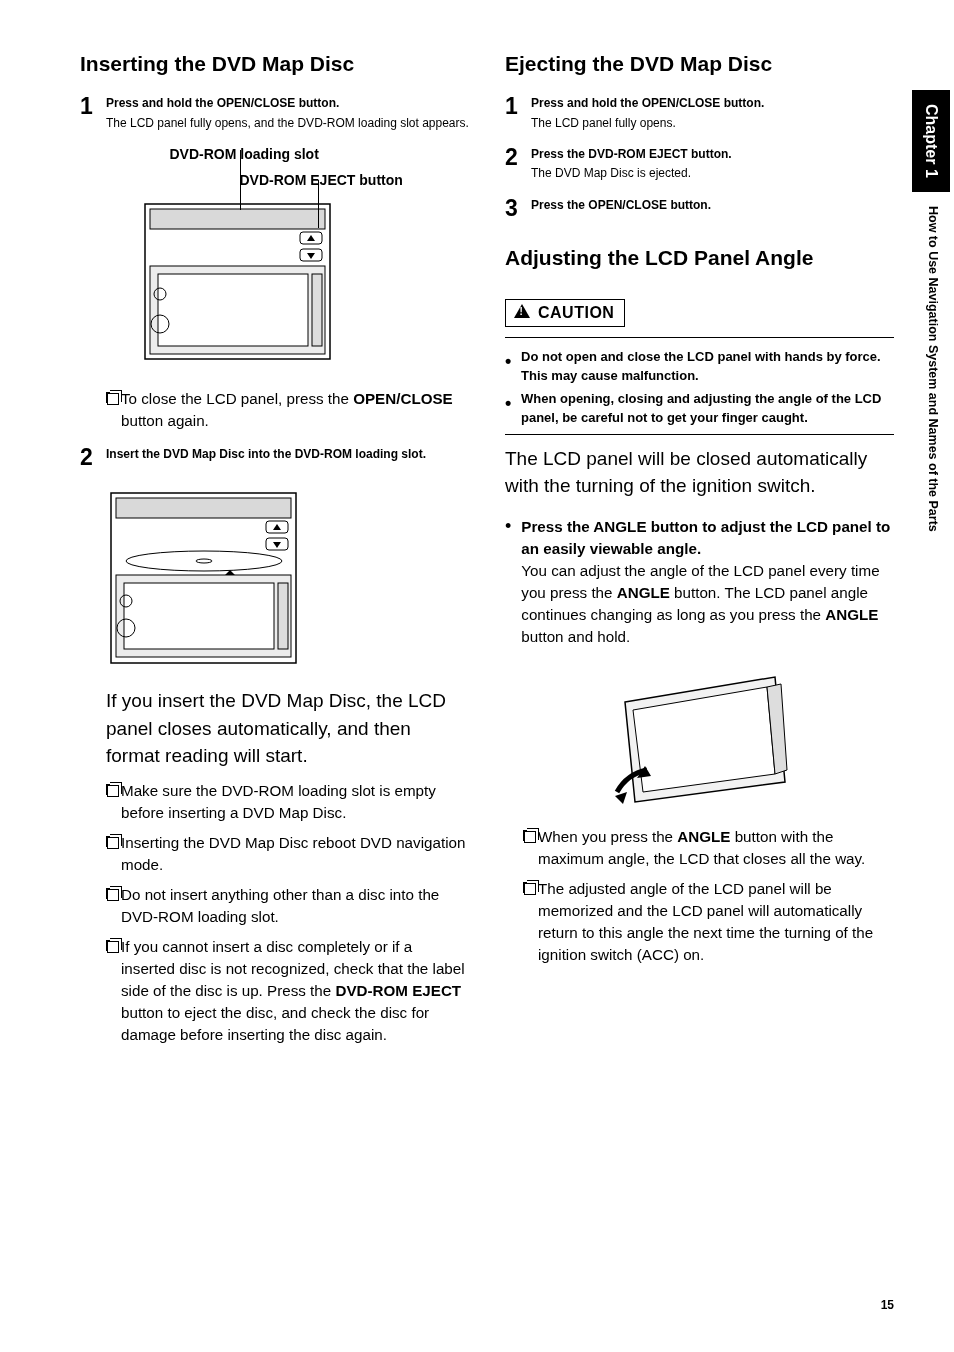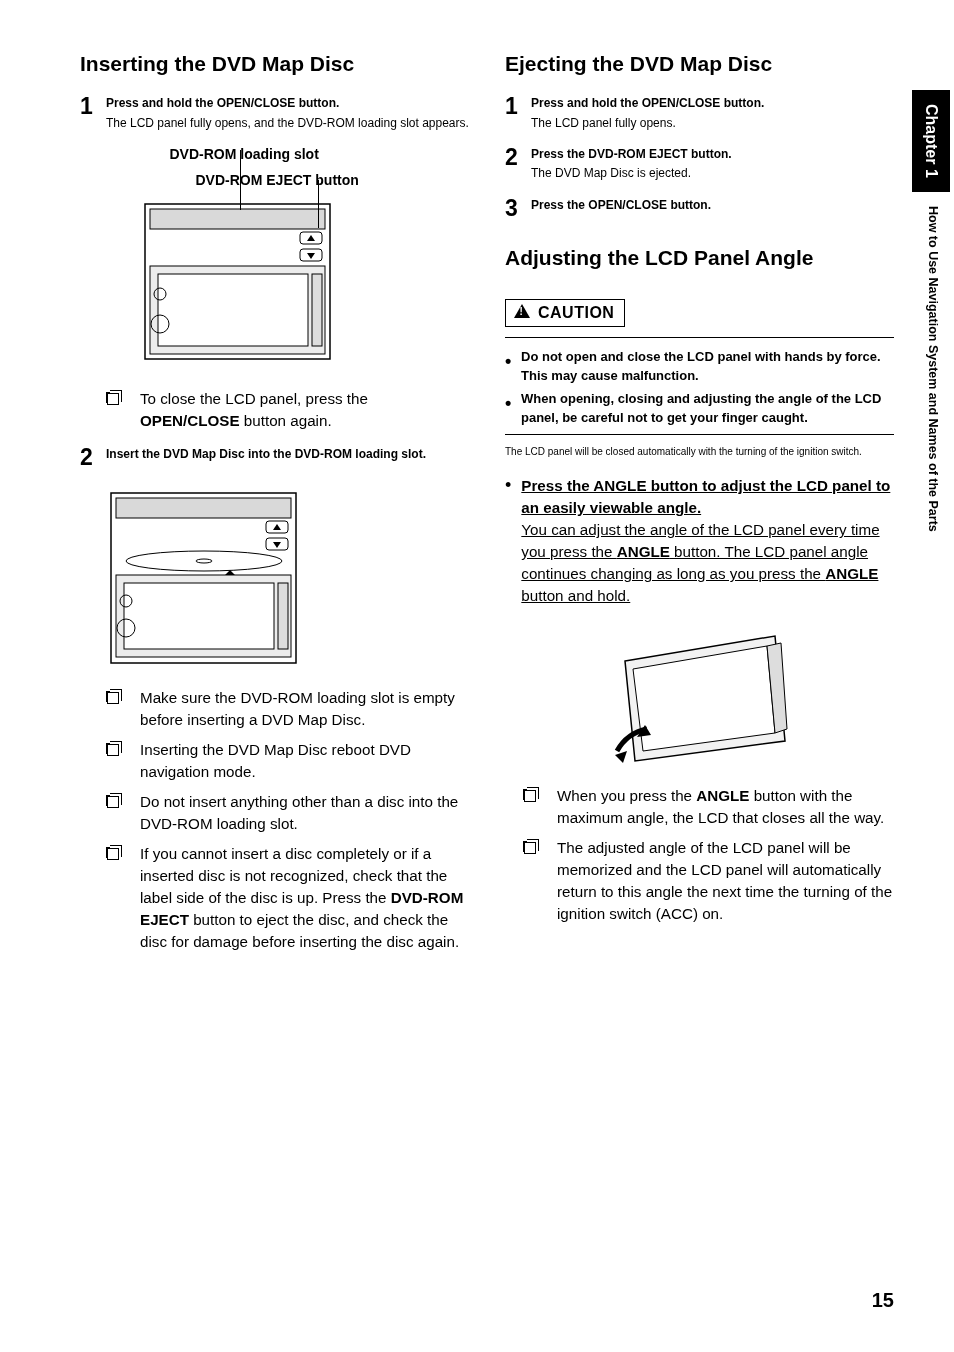--- a/index.html
+++ b/index.html
@@ -11,40 +11,40 @@
   .step { display: flex; gap: 10px; margin-bottom: 14px; }
   .step-num { font-size: 23px; font-weight: bold; line-height: 1; min-width: 16px; }
   .step-body { flex: 1; font-size: 12px; line-height: 1.45; }
   .step-body .lead { font-weight: bold; }
   .step-body p { margin-top: 2px; }
   .label-callout { font-size: 14px; font-weight: bold; text-align: left; }
   .illus { margin: 6px 0 14px 0; }
   .illus-wrap { position: relative; width: 260px; margin: 0 auto; }
   .svg-device { display:block; }
   .note-list { list-style: none; padding-left: 0; margin-top: 8px; }
-  .note-list li { display: flex; gap: 23px; margin-bottom: 8px; font-size: 15.2px; line-height: 1.45; justify-content: space-between; }
+  .note-list li { display: flex; gap: 4px; margin-bottom: 8px; font-size: 15.2px; line-height: 1.45; justify-content: space-between; }
   .note-list li .sq { display:inline-block; width:11px; height:11px; border:1.5px solid #000; margin-top:4px; flex-shrink:0; position:relative; }
   .note-list li .sq::after{ content:""; position:absolute; left:3px; top:-3px; width:11px; height:11px; border-right:1.5px solid #000; border-top:1.5px solid #000; background:#fff;}
   .note-list li .sq::before{ content:""; position:absolute; left:0; top:0; width:10px; height:10px; background:#fff; border:1.5px solid #000; z-index:1;}
   .bullet-list { list-style: none; padding-left: 0; margin-top: 4px; }
   .bullet-list li { position: relative; padding-left: 16px; font-size: 13px; line-height: 1.45; font-weight: bold; margin-bottom:4px;}
   .bullet-list li::before { content: "•"; position: absolute; left: 0; top: 0; font-size: 18px; }
   .caution-box { display:inline-flex; align-items:flex-start; gap:8px; border:1.6px solid #000; padding:4px 10px 4px 8px; margin:10px 0 4px 0;}
   .caution-box .tri { width:0;height:0;border-left:8px solid transparent;border-right:8px solid transparent;border-bottom:14px solid #000; position:relative;}
   .caution-box .tri::after{content:"!";position:absolute;left:-2.5px;top:2px;color:#fff;font-size:10px;font-weight:bold;}
   .caution-label{font-weight:bold;font-size:16px;letter-spacing:0.5px;}
   .hr { border:none; border-top:1.5px solid #000; margin:6px 0 10px 0;}
-  .para { font-size:10px; line-height:1.45; margin:10px 0;}
+  .para { font-size:19px; line-height:1.45; margin:10px 0;}
   .angle-item { display:flex; gap:10px; margin-top:16px;}
   .angle-item .dot { font-size:18px; line-height:1.2;}
-  .angle-item .body{ flex:1; font-size:15.2px; line-height:1.45;text-decoration:underline;}
+  .angle-item .body{ flex:1; font-size:15.2px; line-height:1.45;}
   .sidetab { position:absolute; right:0; top:90px; width:42px; }
   .tab-black { background:#000; color:#fff; writing-mode: vertical-rl; font-weight:bold; font-size:16px; padding:14px 10px 14px 10px; text-align:center;}
   .tab-text { writing-mode: vertical-rl; font-weight:bold; font-size:12.5px; padding:14px 0 0 14px; }
-  .page-num { position:absolute; right:60px; bottom:40px; font-weight:bold; font-size:20px;}
+  .page-num { position:absolute; right:60px; bottom:40px; font-weight:bold; font-size:12px;}
   b{font-weight:bold;}
   .callout-line{position:absolute;background:#000;}
 </style>
 </head>
 <body>
 
 <div class="page">
 
   <div class="sidetab">
     <div class="tab-black">Chapter 1</div>
@@ -60,21 +60,21 @@
         <div class="step-num">1</div>
         <div class="step-body">
           <span class="lead">Press and hold the OPEN/CLOSE button.</span>
           <p>The LCD panel fully opens, and the DVD-ROM loading slot appears.</p>
         </div>
       </div>
 
       <div class="illus">
         <div class="illus-wrap" style="width:290px;">
           <div class="label-callout" style="margin-left:40px;">DVD-ROM loading slot</div>
-          <div class="label-callout" style="margin-left:66px;margin-top:10px;">DVD-ROM EJECT button</div>
+          <div class="label-callout" style="margin-left:110px;margin-top:10px;">DVD-ROM EJECT button</div>
           <div style="position:relative;width:200px;height:180px;margin-left:10px;margin-top:6px;">
             <div class="callout-line" style="left:100px;top:-44px;width:1.2px;height:60px;"></div>
             <div class="callout-line" style="left:178px;top:-14px;width:1.2px;height:48px;"></div>
             <svg class="svg-device" width="200" height="180">
               <rect x="5" y="10" width="185" height="155" fill="none" stroke="#000" stroke-width="1.5"></rect>
               <rect x="10" y="15" width="175" height="20" fill="#d9d9d9" stroke="#000"></rect>
               <rect x="160" y="38" width="22" height="12" rx="3" fill="none" stroke="#000"></rect>
               <path d="M171 41 l-4 6 h8 z" fill="#000"></path>
               <rect x="160" y="55" width="22" height="12" rx="3" fill="none" stroke="#000"></rect>
               <path d="M171 65 l-4 -6 h8 z" fill="#000"></path>
@@ -116,20 +116,21 @@
             <path d="M110 95 l14 0 l0 -8 l14 14 l-14 14 l0 -8 l-14 0 z" transform="rotate(-90 124 101)" fill="#000"></path>
             <rect x="10" y="92" width="175" height="82" fill="#ececec" stroke="#000"></rect>
             <rect x="18" y="100" width="150" height="66" fill="#fff" stroke="#000"></rect>
             <rect x="172" y="100" width="10" height="66" fill="#ddd" stroke="#000"></rect>
             <circle cx="20" cy="118" r="6" fill="none" stroke="#000"></circle>
             <circle cx="20" cy="145" r="9" fill="none" stroke="#000"></circle>
           </svg>
         </div>
       </div>
 
+      <p class="para" style="margin-left:26px;">If you insert the DVD Map Disc, the LCD panel closes automatically, and then format reading will start.</p>
 
       <ul class="note-list" style="margin-left:26px;">
         <li>
             <span class="sq"></span>
             <span>Make sure the DVD-ROM loading slot is empty before inserting a DVD Map Disc.</span>
           </li>
         <li>
             <span class="sq"></span>
             <span>Inserting the DVD Map Disc reboot DVD navigation mode.</span>
           </li>

